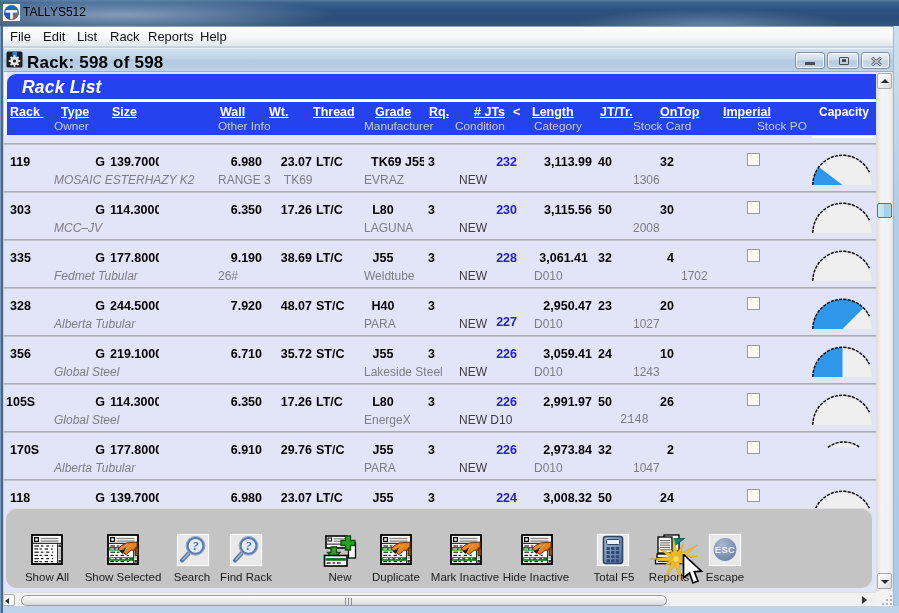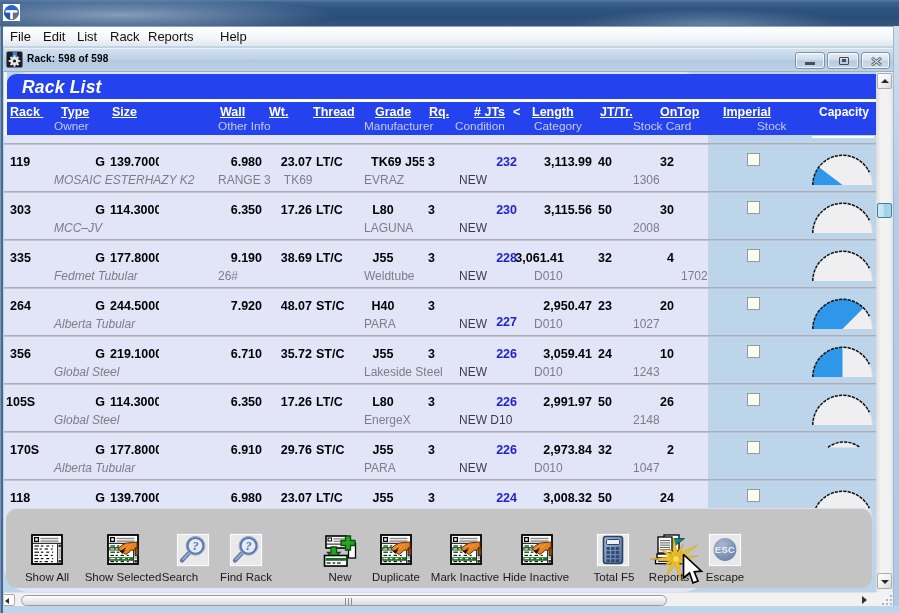--- a/index.html
+++ b/index.html
@@ -22,27 +22,27 @@
 #menubar { left:2px; top:26px; width:895px; height:21px;
   background:linear-gradient(180deg,#ffffff 0%,#f4f6f9 55%,#e2e8f0 100%);
   border-top:1px solid #8fa4bd; border-bottom:1px solid #c7d3e0; }
 .menuitem { position:absolute; top:2px; height:17px; line-height:17px; font-size:13px; color:#101010; }
 
 
 #childbar { left:2px; top:48px; width:895px; height:24px;
   background:linear-gradient(180deg,#d3e1f0 0%,#c0d3e7 45%,#b2c9e1 55%,#bed2e7 100%);
   border-bottom:1px solid #98b0ca; box-shadow:inset 0 1px 0 #eaf1f8; }
 #childicon { left:6px; top:51px; width:17px; height:17px; }
-#childtitle { left:27px; top:53px; font-size:10px; font-weight:bold; color:#000; letter-spacing:0.2px; }
+#childtitle { left:27px; top:53px; font-size:17px; font-weight:bold; color:#000; letter-spacing:0.2px; }
 .wbtn { position:absolute; top:52px; height:17px; border:1px solid #7d93ab; border-radius:3px;
   background:linear-gradient(180deg,#e8eef5 0%,#ccdae9 48%,#b4c8dd 52%,#c5d6e7 100%);
   box-shadow:inset 0 0 0 1px rgba(255,255,255,.75); }
 
 
-#client { left:4px; top:72px; width:704px; height:520px; background:#e2e4f8;border-radius:25px; }
+#client { left:4px; top:72px; width:872px; height:520px; background:#e2e4f8; }
 #bluehead { left:3px; top:2px; width:869px; height:61px; background:#2542ef; border-radius:9px 0 0 0; }
 #rlTitle { left:18px; top:5px; font-size:17.5px; font-weight:bold; font-style:italic; color:#fff; letter-spacing:.2px; }
 #headline { left:3px; top:27px; width:869px; height:2.5px; background:#fff; }
 .h1 { position:absolute; top:33px; font-size:12.5px; font-weight:bold; color:#fff; text-decoration:underline; }
 .h1n { position:absolute; top:33px; font-size:12.5px; font-weight:bold; color:#fff; }
 .h2 { position:absolute; top:47px; font-size:11.8px; color:#c6cbee; }
 #capline { left:808px; top:64px; width:62px; height:2px; background:#fff; }
 
 
 #rows { left:0; top:73px; width:872px; height:447px; }
@@ -90,29 +90,30 @@
   <div class="abs" id="titleglow2"></div>
   <div class="abs" id="appicon">
     <svg width="17" height="17" viewBox="0 0 17 17">
       <circle cx="8.5" cy="8.5" r="7.4" fill="#2b62c8"></circle>
       <path d="M8.5 8.5 L16 8.5 A7.4 7.4 0 0 1 8.5 15.9 Z" fill="#707070"></path>
       <path d="M1 8.5 A7.4 7.4 0 0 0 8.5 15.9 L8.5 8.5 Z" fill="#2456b4"></path>
       <rect x="2.6" y="6.2" width="11.8" height="2.4" fill="#fff"></rect>
       <rect x="7.2" y="6.2" width="2.6" height="9" fill="#fff"></rect>
     </svg>
   </div>
+  <div class="abs" id="apptitle">TALLYS512</div>
 
   <div class="abs" id="menubar"></div>
   <div class="abs" style="left:2px;top:26px;width:895px;height:21px;">
     <span class="menuitem" style="left:8px;">File</span>
     <span class="menuitem" style="left:41px;">Edit</span>
     <span class="menuitem" style="left:75px;">List</span>
     <span class="menuitem" style="left:108px;">Rack</span>
     <span class="menuitem" style="left:146px;">Reports</span>
-    <span class="menuitem" style="left:218px;">Help</span>
+    <span class="menuitem" style="left:198px;">Help</span>
   </div>
 
   <div class="abs" id="childbar"></div>
   <div class="abs" id="childicon"><svg width="17" height="17" viewBox="0 0 17 17">
 <rect x="0.5" y="0.5" width="16" height="16" rx="1.5" fill="#1d1d22"></rect>
 <rect x="6.5" y="1" width="4.5" height="5" fill="#2e7fd6"></rect>
 <g fill="#e8e8e8">
           <circle cx="8.5" cy="10" r="4.2"></circle>
 <rect x="7.6" y="4.2" width="1.8" height="2.6"></rect>
           <rect x="7.6" y="13.2" width="1.8" height="2.6"></rect>
@@ -222,38 +223,38 @@
     <div class="row" style="top:96px;">
           <span class="c" style="left:6px;">335</span>
           <span class="c r" style="left:61px;width:40px;">G</span>
           <span class="c" style="left:106px;width:49px;overflow:hidden;">177.8000</span>
           <span class="c r" style="left:198px;width:60px;">9.190</span>
           <span class="c r" style="left:248px;width:60px;">38.69</span>
           <span class="c" style="left:312px;">LT/C</span>
           <span class="c" style="left:349px;width:60px;overflow:hidden;text-align:center;">J55</span>
           <span class="c" style="left:424px;">3</span>
           <span class="c r jts" style="left:453px;width:60px;">228</span>
-          <span class="c r" style="left:480px;width:80px;">3,061.41</span>
+          <span class="c r" style="left:504px;width:80px;">3,061.41</span>
           <span class="c" style="left:594px;">32</span>
           <span class="c r" style="left:610px;width:60px;">4</span>
           <span class="c2 it" style="left:50px;">Fedmet Tubular</span>
           <span class="c2" style="left:214px;">26#</span>
           <span class="c2" style="left:360px;">Weldtube</span>
           <span class="c2 new" style="left:455px;">NEW</span>
           <span class="c2" style="left:530px;">D010</span>
           <span class="c2" style="left:629px;margin-left:48px;">1702</span>
           <span class="cb"></span>
           <span class="gauge"><svg width="62" height="33" viewBox="0 0 62 33">
               <path d="M0.8 32 A29.7 29.7 0 0 1 60.2 32 Z" fill="#efefef"></path>
               <path d="M0.8 32 A29.7 29.7 0 0 1 57.4 19.4" fill="none" stroke="#101010" stroke-width="1.5" stroke-dasharray="3.2 1.1"></path>
               <path d="M57.4 19.4 A29.7 29.7 0 0 1 60.2 32" fill="none" stroke="#e2e2e2" stroke-width="1.2"></path>
             </svg></span>
         </div>
     <div class="row" style="top:144px;">
-          <span class="c" style="left:6px;">264</span>
+          <span class="c" style="left:6px;">328</span>
           <span class="c r" style="left:61px;width:40px;">G</span>
           <span class="c" style="left:106px;width:49px;overflow:hidden;">244.5000</span>
           <span class="c r" style="left:198px;width:60px;">7.920</span>
           <span class="c r" style="left:248px;width:60px;">48.07</span>
           <span class="c" style="left:312px;">ST/C</span>
           <span class="c" style="left:349px;width:60px;overflow:hidden;text-align:center;">H40</span>
           <span class="c" style="left:424px;">3</span>
           <span class="c r jts" style="left:453px;width:60px;margin-top:16px;">227</span>
           <span class="c r" style="left:508px;width:80px;">2,950.47</span>
           <span class="c" style="left:594px;">23</span>
@@ -306,21 +307,21 @@
           <span class="c" style="left:312px;">LT/C</span>
           <span class="c" style="left:349px;width:60px;overflow:hidden;text-align:center;">L80</span>
           <span class="c" style="left:424px;">3</span>
           <span class="c r jts" style="left:453px;width:60px;">226</span>
           <span class="c r" style="left:508px;width:80px;">2,991.97</span>
           <span class="c" style="left:594px;">50</span>
           <span class="c r" style="left:610px;width:60px;">26</span>
           <span class="c2 it" style="left:50px;">Global Steel</span>
           <span class="c2" style="left:360px;">EnergeX</span>
           <span class="c2 new" style="left:455px;">NEW D10</span>
-          <span class="c2" style="left:629px;">2148</span>
+          <span class="c2" style="left:616px;font-family:Liberation Mono, monospace;">2148</span>
           <span class="cb"></span>
           <span class="gauge"><svg width="62" height="33" viewBox="0 0 62 33">
               <path d="M0.8 32 A29.7 29.7 0 0 1 60.2 32 Z" fill="#efefef"></path>
               <path d="M0.8 32 A29.7 29.7 0 0 1 57.4 19.4" fill="none" stroke="#101010" stroke-width="1.5" stroke-dasharray="3.2 1.1"></path>
               <path d="M57.4 19.4 A29.7 29.7 0 0 1 60.2 32" fill="none" stroke="#e2e2e2" stroke-width="1.2"></path>
             </svg></span>
         </div>
     <div class="row" style="top:288px;">
           <span class="c" style="left:6px;">170S</span>
           <span class="c r" style="left:61px;width:40px;">G</span>
@@ -671,21 +672,21 @@
         <path d="M35.5 26.5 L29.2 20.5 L27.1 24.0 Z" fill="#eec028" stroke="#c89210" stroke-width="0.4"></path>
         <path d="M31.7 12.8 L26.2 17.8 L28.9 19.7 Z" fill="#eec028" stroke="#c89210" stroke-width="0.4"></path>
         <path d="M17.5 24.1 L24.0 23.5 L22.9 20.4 Z" fill="#eec028" stroke="#c89210" stroke-width="0.4"></path>
         <circle cx="26" cy="21" r="3.4" fill="#f6dc5a" stroke="#d8a818" stroke-width="0.6"></circle>
       </svg>
     <svg class="abs" style="left:681px;top:46px;z-index:9;" width="24" height="34" viewBox="0 0 24 34">
         <path d="M2.5 0.5 L2.5 24 L8.5 19 L12 29 L17 27 L13.3 17.7 L20.5 17.2 Z" fill="#fff" stroke="#000" stroke-width="1.7"></path>
       </svg>
     <div class="tbl" style="left:-23px;width:140px;">Show All</div>
     <div class="tbl" style="left:53px;width:140px;">Show Selected</div>
-    <div class="tbl" style="left:122px;width:116px;">Search</div>
+    <div class="tbl" style="left:122px;width:140px;">Search</div>
     <div class="tbl" style="left:176px;width:140px;">Find Rack</div>
     <div class="tbl" style="left:270px;width:140px;">New</div>
     <div class="tbl" style="left:326px;width:140px;">Duplicate</div>
     <div class="tbl" style="left:395px;width:140px;">Mark Inactive</div>
     <div class="tbl" style="left:466px;width:140px;">Hide Inactive</div>
     <div class="tbl" style="left:544px;width:140px;">Total F5</div>
     <div class="tbl" style="left:599px;width:140px;">Reports</div>
     <div class="tbl" style="left:655px;width:140px;text-align:center;">Escape</div>
     </div>
 

